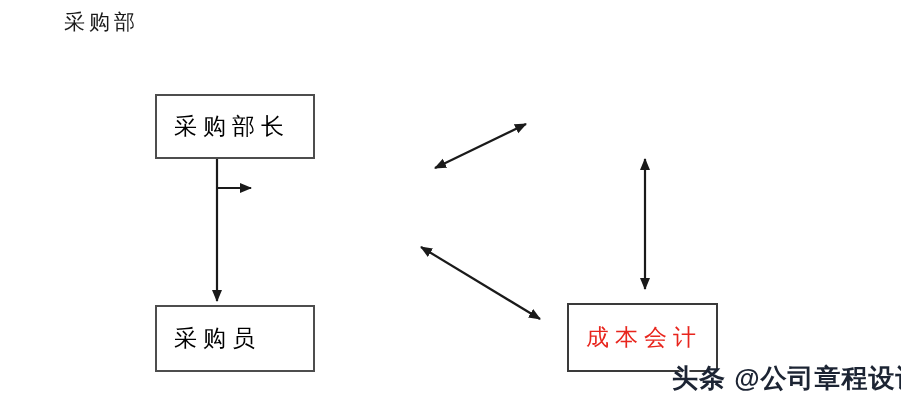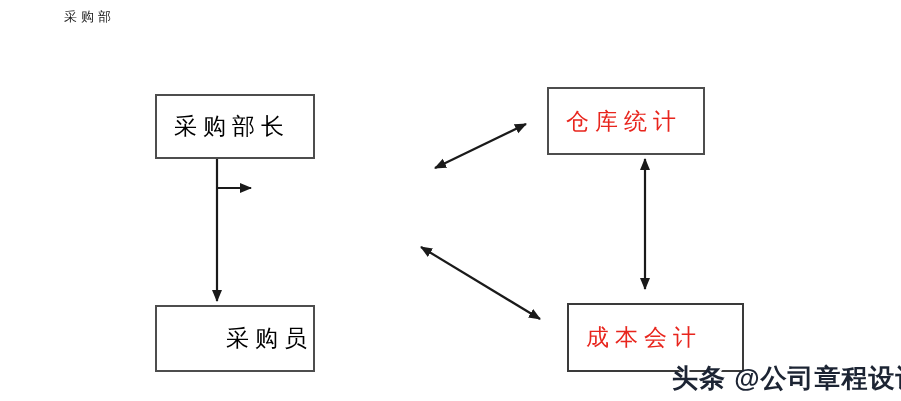--- a/index.html
+++ b/index.html
@@ -9,44 +9,44 @@
     height: 401px;
     background: #ffffff;
     overflow: hidden;
     font-family: "Liberation Sans", sans-serif;
   }
   .page-title {
     position: absolute;
     left: 64px;
     top: 8px;
     font-family: "DejaVu Serif", "Liberation Serif", serif;
-    font-size: 13px;
+    font-size: 21px;
     letter-spacing: 4px;
     color: #1a1a1a;
     white-space: nowrap;
   }
   .node {
     position: absolute;
     box-sizing: border-box;
     border: 2px solid #4d4d4d;
     background: #ffffff;
     display: flex;
     align-items: center;
     padding-left: 17px;
     font-size: 23px;
     letter-spacing: 6px;
     color: #000000;
     white-space: nowrap;
   }
   .node.red { color: #e8251d; }
   #node-purchasing-director { left: 155px; top: 72px;  width: 160px; height: 65px; margin-top: 22px; }
   #node-purchasing-assistant { left: 255px; top: 172px; width: 158px; height: 68px; border-color: #3a3a3a; }
-  #node-purchaser            { left: 155px; top: 305px; width: 160px; height: 67px; justify-content: flex-end; }
+  #node-purchaser            { left: 155px; top: 305px; width: 160px; height: 67px; }
   #node-warehouse-statistics { left: 547px; top: 87px;  width: 158px; height: 68px; }
-  #node-cost-accounting      { left: 567px; top: 303px; width: 177px; height: 69px; border-color: #3a3a3a; }
+  #node-cost-accounting      { left: 567px; top: 303px; width: 151px; height: 69px; border-color: #3a3a3a; }
   #edges {
     position: absolute;
     left: 0; top: 0;
     width: 901px; height: 401px;
     pointer-events: none;
   }
   #edges line { stroke: #1a1a1a; stroke-width: 2.2; }
   .watermark {
     position: absolute;
     left: 672px;
@@ -81,23 +81,20 @@
 
   <div class="node" id="node-purchasing-director">
     <span>采购部长</span>
   </div>
 
 
   <div class="node" id="node-purchaser">
     <span>采购员</span>
   </div>
 
-  <div class="node red" id="node-warehouse-statistics">
-    <span>仓库统计</span>
-  </div>
 
   <div class="node red" id="node-cost-accounting">
     <span>成本会计</span>
   </div>
 
   <div class="watermark">头条 @公司章程设计</div>
 
 </div>
 
 </body></html>

